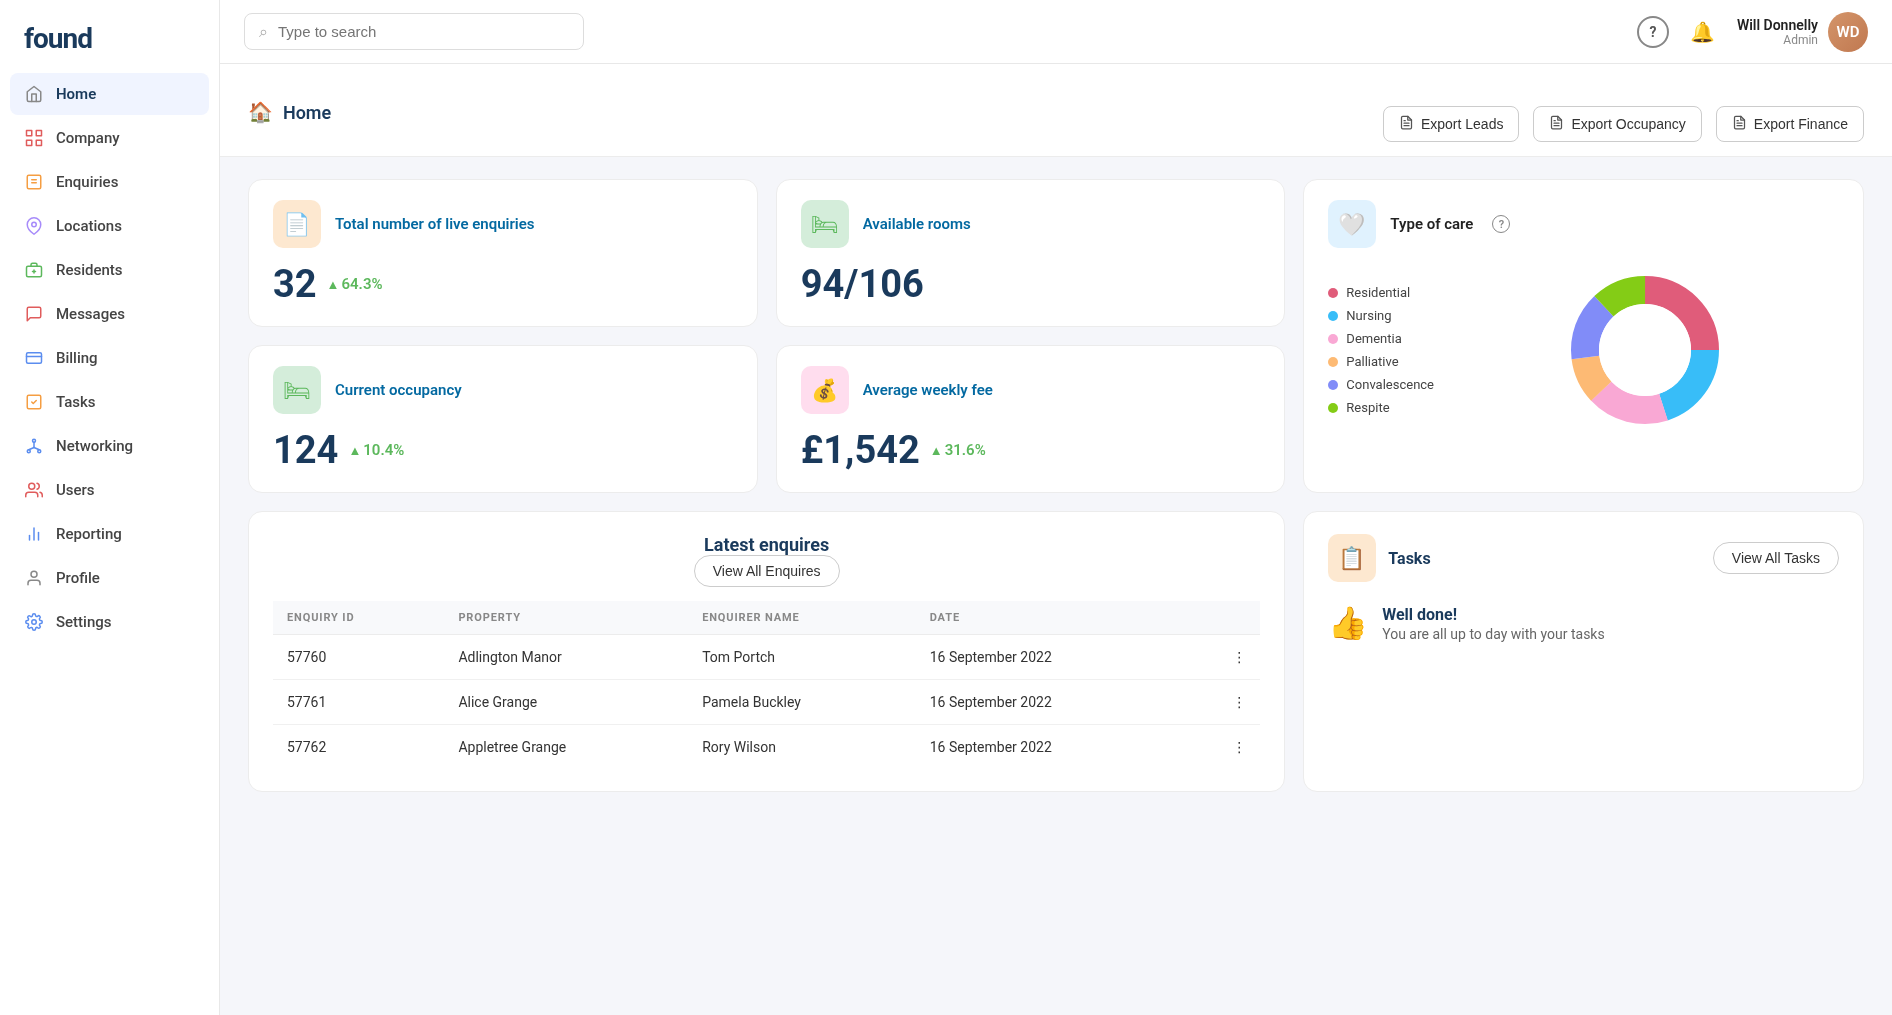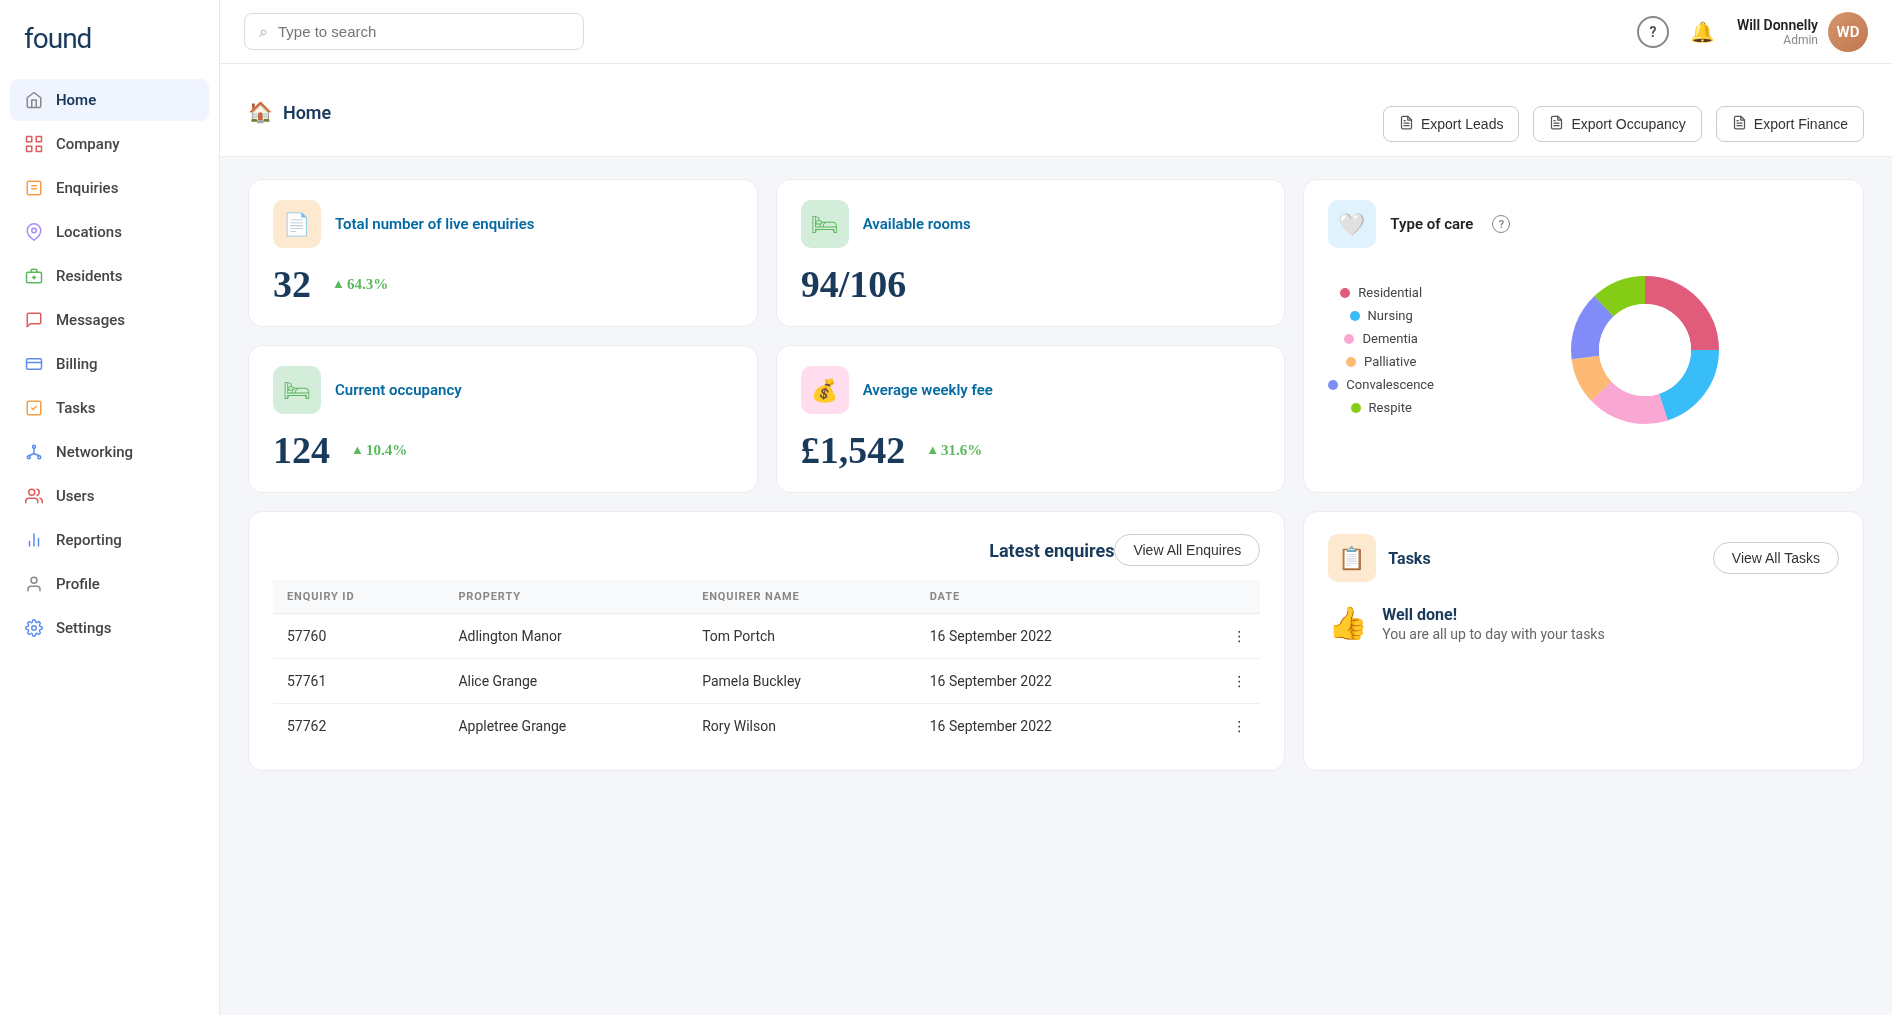--- a/index.html
+++ b/index.html
@@ -10,23 +10,23 @@
       width: 220px;
       min-width: 220px;
       background: #fff;
       border-right: 1px solid #e8e8e8;
       display: flex;
       flex-direction: column;
       padding: 0 0 20px 0;
       overflow-y: auto;
     }
     .sidebar-logo {
-      padding: 22px 24px 24px;
+      padding: 22px 24px 18px;
       font-size: 28px;
-      font-weight: 400;
+      font-weight: 700;
       color: #1a3a5c;
       letter-spacing: -1px;
     }
     .sidebar-nav { display: flex; flex-direction: column; gap: 2px; padding: 0 10px; }
     .nav-item {
       display: flex;
       align-items: center;
       gap: 12px;
       padding: 11px 14px;
       border-radius: 8px;
@@ -202,21 +202,21 @@
       display: flex;
       align-items: center;
       justify-content: center;
       font-size: 22px;
       flex-shrink: 0;
     }
     .stat-card-icon.orange { background: #fde8d0; color: #f59e42; }
     .stat-card-icon.green { background: #d4edda; color: #5cb85c; }
     .stat-card-icon.red { background: #fde; color: #e05c5c; }
     .stat-card-title { font-size: 15px; font-weight: 600; color: #0369a1; }
-    .stat-value { font-size: 38px; font-weight: 700; color: #1a3a5c; display: flex; align-items: center; gap: 21px; font-family: Liberation Serif, serif; }
+    .stat-value { font-size: 38px; font-weight: 700; color: #1a3a5c; display: flex; align-items: center; gap: 10px; }
     .stat-badge { font-size: 15px; font-weight: 600; color: #5cb85c; display: flex; align-items: center; gap: 2px; }
     .stat-badge .arrow { font-size: 13px; }
 
     
     .care-card {
       background: #fff;
       border-radius: 14px;
       padding: 20px 24px;
       border: 1px solid #ececec;
       grid-row: 1 / 3;
@@ -237,21 +237,21 @@
       background: #e0f2fe;
       color: #38bdf8;
       display: flex;
       align-items: center;
       justify-content: center;
       font-size: 22px;
     }
     .care-title { font-size: 15px; font-weight: 600; color: #222; display: flex; align-items: center; gap: 19px; }
     .care-q { width: 18px; height: 18px; border: 1.5px solid #888; border-radius: 50%; display: flex; align-items: center; justify-content: center; font-size: 11px; color: #888; cursor: pointer; }
     .care-body { display: flex; align-items: center; gap: 16px; margin-top: 10px; }
-    .care-legend { display: flex; flex-direction: column; gap: 8px; font-size: 13px; color: #444; align-items: center; }
+    .care-legend { display: flex; flex-direction: column; gap: 8px; font-size: 13px; color: #444; }
     .legend-item { display: flex; align-items: center; gap: 8px; }
     .legend-dot { width: 10px; height: 10px; border-radius: 50%; flex-shrink: 0; }
 
     
     .donut-wrap { flex: 1; display: flex; align-items: center; justify-content: center; }
     .donut-svg { width: 160px; height: 160px; }
 
     
     .enquiries-section {
       grid-column: 1 / 3;
@@ -260,20 +260,21 @@
       border: 1px solid #ececec;
       padding: 22px 24px;
       display: flex;
       flex-direction: column;
       gap: 14px;
     }
     .section-header {
       display: flex;
       align-items: center;
       justify-content: flex-end;
+      flex-direction: column;
     }
     .section-title { font-size: 18px; font-weight: 700; color: #1a3a5c; }
     .view-all-btn {
       border: 1.5px solid #ccc;
       border-radius: 20px;
       padding: 7px 18px;
       background: #fff;
       cursor: pointer;
       font-size: 14px;
       color: #333;

